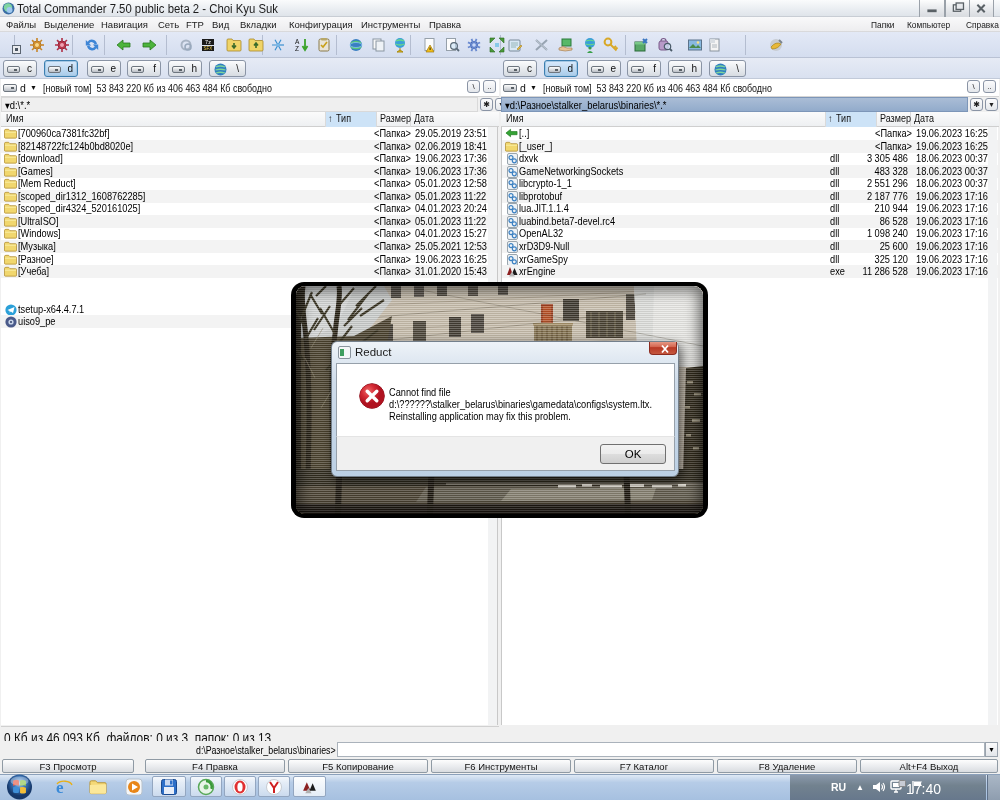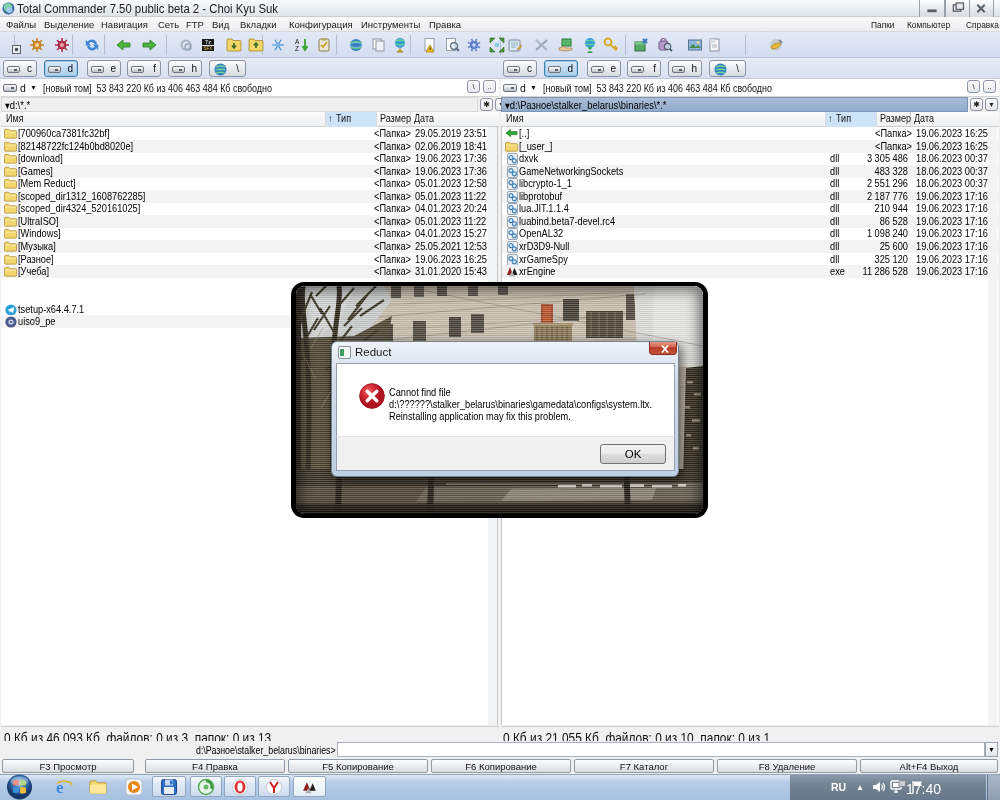--- a/index.html
+++ b/index.html
@@ -724,35 +724,32 @@
         <span class="rdate" style="left:414px">19.06.2023 17:16</span>
       </div>
   </div>
 
   <div class="abs" style="left:488px;top:127px;width:9px;height:598px;background:#f2f3f4"></div>
   <div class="abs" style="left:988px;top:127px;width:9px;height:598px;background:#f2f3f4"></div>
 
   <div class="abs statusbar" style="left:1px">
       <span style="position:absolute;left:3px;top:3px;transform:scaleX(0.85);transform-origin:0 50%">0 Кб из 46 093 Кб, файлов: 0 из 3, папок: 0 из 13</span>
     </div>
-  <div class="abs statusbar" style="left:501px">
-      <span style="position:absolute;left:2px;top:3px;transform:scaleX(0.85);transform-origin:0 50%">0 Кб из 21 055 Кб, файлов: 0 из 10, папок: 0 из 1</span>
-    </div>
 
   <div class="abs" id="cmdline">
     <span style="position:absolute;left:196px;top:3px;transform:scaleX(0.84);transform-origin:0 50%">d:\Разное\stalker_belarus\binaries&gt;</span>
     <div style="position:absolute;left:337px;top:1px;width:648px;height:15px;background:#fff;border:1px solid #aab2bb"></div>
     <div style="position:absolute;left:985px;top:1px;width:13px;height:15px;background:linear-gradient(#fbfbfc,#e3e6ea);border:1px solid #9aa3ad;font-size:7px;text-align:center;line-height:14px">▼</div>
   </div>
 
   <div class="abs" id="fkeys">
     <div class="fbtn" style="left:2px;width:132px">F3 Просмотр</div>
     <div class="fbtn" style="left:145px;width:140px">F4 Правка</div>
     <div class="fbtn" style="left:288px;width:140px">F5 Копирование</div>
-    <div class="fbtn" style="left:431px;width:140px">F6 Копирование</div>
+    <div class="fbtn" style="left:431px;width:140px">F6 Инструменты</div>
     <div class="fbtn" style="left:574px;width:140px">F7 Каталог</div>
     <div class="fbtn" style="left:717px;width:140px">F8 Удаление</div>
     <div class="fbtn" style="left:860px;width:138px">Alt+F4 Выход</div>
   </div>
 
   <div class="abs" id="taskbar">
     <div id="tray"></div>
     <div id="showdesk"></div>
   </div>
   <svg class="abs" style="left:4px;top:774px" width="31" height="26" viewBox="0 0 31 26">

